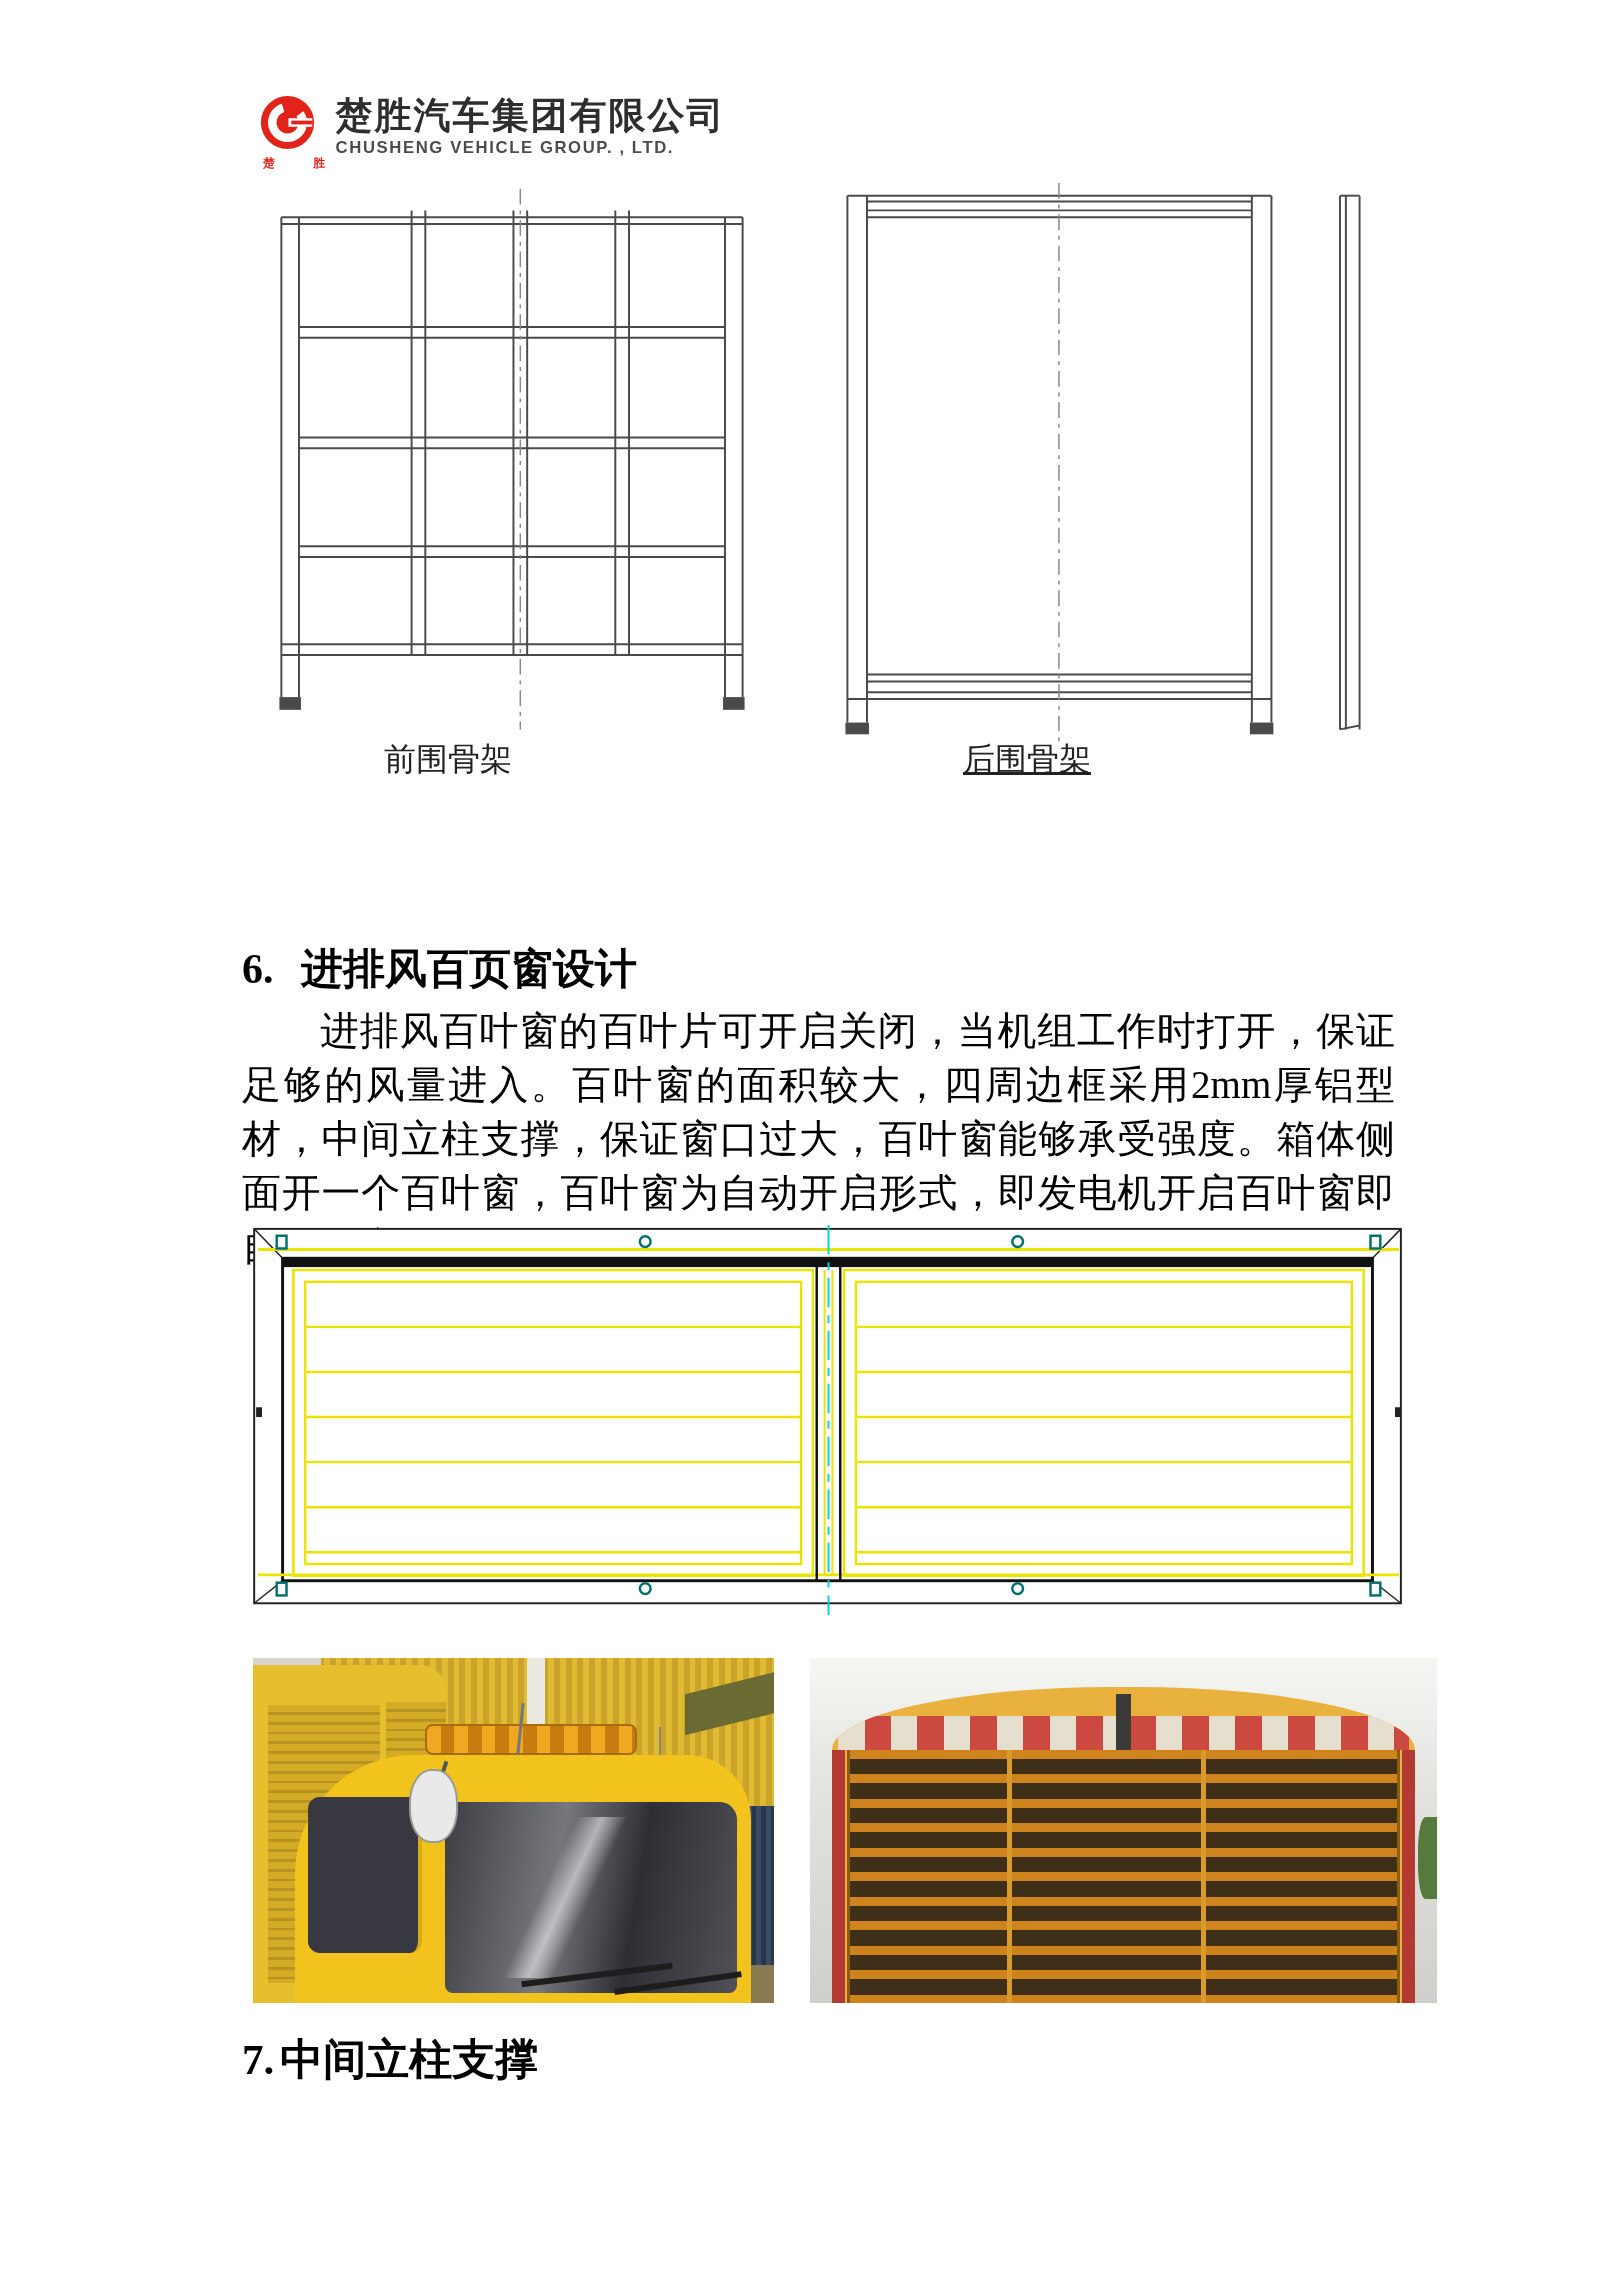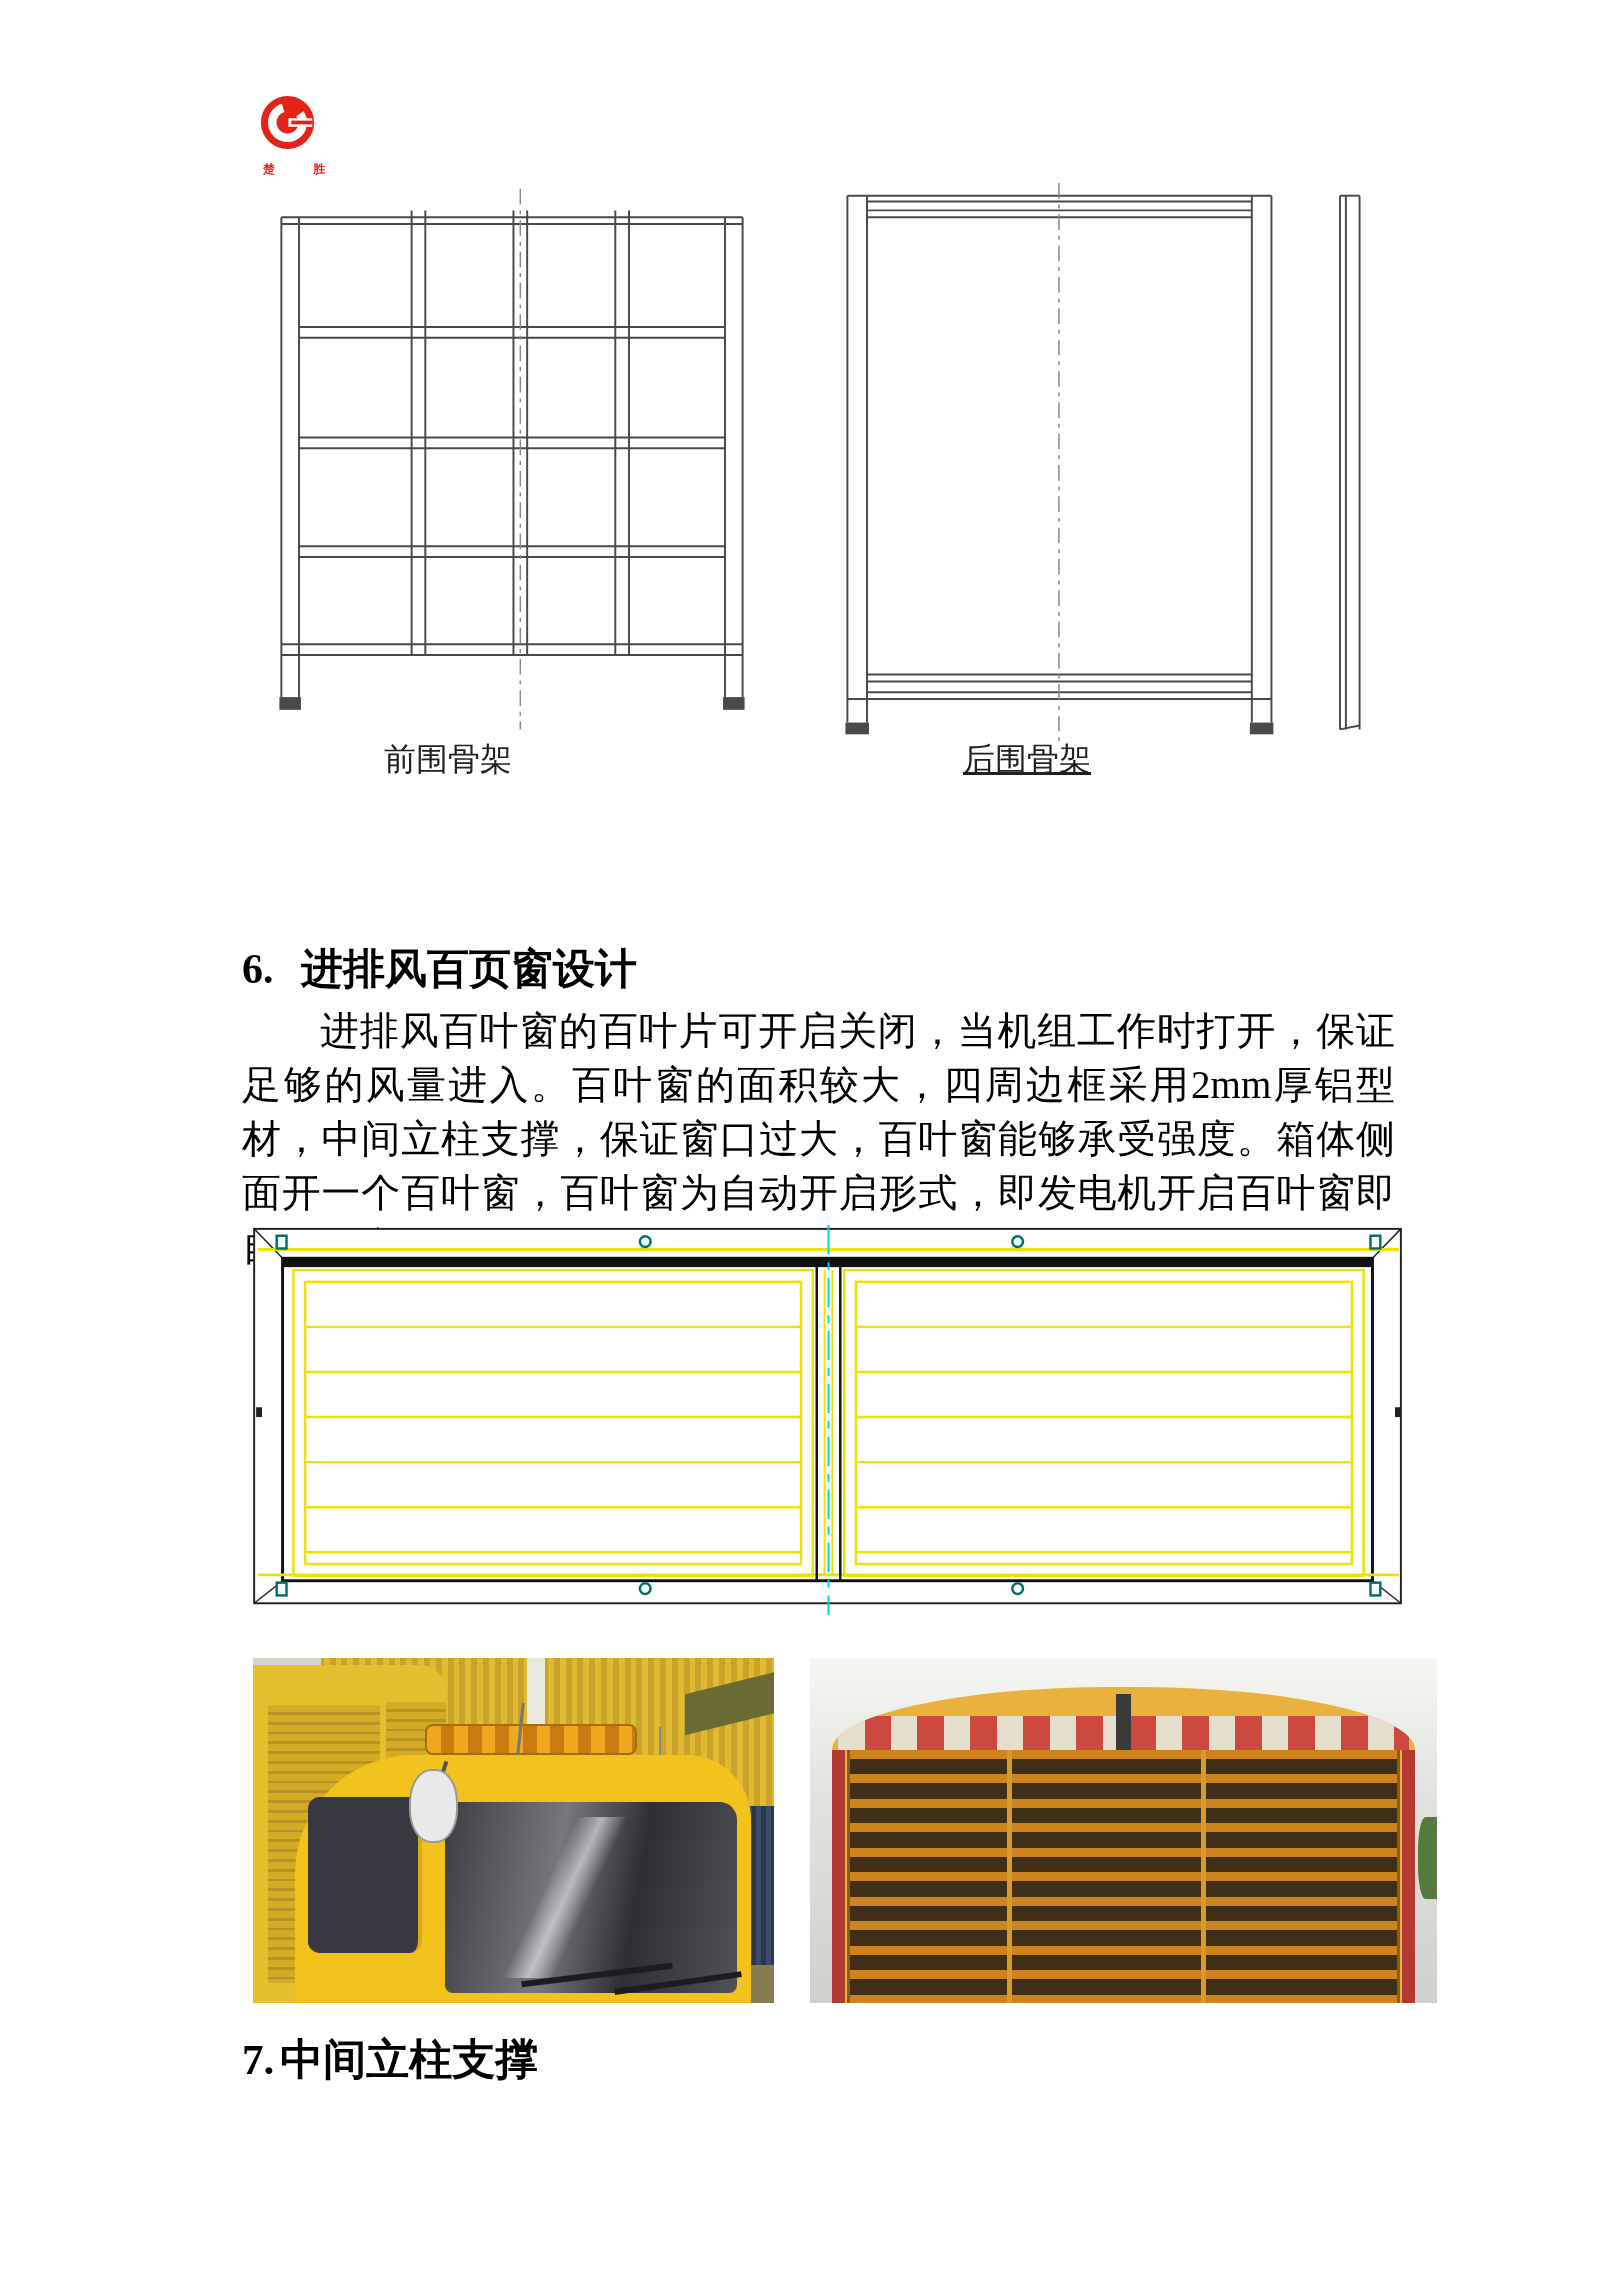--- a/index.html
+++ b/index.html
@@ -12,21 +12,21 @@
     --slat-orange:#cf831d;
   }
   html,body{margin:0;padding:0;background:#fff;}
   .page{position:relative;width:1621px;height:2293px;background:#fff;overflow:hidden;
         font-family:"Liberation Serif","DejaVu Serif",serif;color:#111;}
 
   
   .logo{position:absolute;left:257px;top:94px;display:flex;align-items:flex-start;}
   .emblem-wrap{width:61px;text-align:center;}
   .emblem-wrap svg{display:block;margin:0 auto;}
-  .emblem-chars{margin-top:11px;font-size:11.8px;font-weight:700;color:var(--brand-red);
+  .emblem-chars{margin-top:5px;font-size:11.8px;font-weight:700;color:var(--brand-red);
                 letter-spacing:17.6px;white-space:nowrap;text-indent:5.9px;
                 font-family:"Liberation Sans",sans-serif;}
   .logo-text{margin-left:17.6px;font-family:"Liberation Sans",sans-serif;}
   .logo-cn{font-size:37px;font-weight:700;color:#2e2e2e;letter-spacing:2px;line-height:43px;}
   .logo-en{font-size:16.7px;font-weight:700;color:#4c4c4c;letter-spacing:1.6px;margin-top:1px;}
 
   
   .frames-svg{position:absolute;left:265px;top:181px;}
   .louver-svg{position:absolute;left:250px;top:1223px;}
 
@@ -105,20 +105,24 @@
   <header class="logo">
     <div class="emblem-wrap">
       <svg width="57" height="57" viewBox="0 0 60 60">
         <circle cx="30" cy="30" r="28" fill="var(--brand-red)"></circle>
         <circle cx="30" cy="30" r="16" fill="none" stroke="#ffffff" stroke-width="9" stroke-dasharray="80 21" transform="rotate(-35 30 30)"></circle>
         <rect x="31" y="25.5" width="25" height="9" fill="#ffffff"></rect>
         <rect x="34" y="28" width="22" height="4" fill="var(--brand-red)"></rect>
       </svg>
       <div class="emblem-chars">楚 胜</div>
     </div>
+    <div class="logo-text">
+      <div class="logo-cn">楚胜汽车集团有限公司</div>
+      <div class="logo-en">CHUSHENG VEHICLE GROUP. , LTD.</div>
+    </div>
   </header>
 
   <svg class="frames-svg" width="1108" height="568" viewBox="0 0 1130 580" stroke="var(--drawing-line)" stroke-width="2" fill="none">
 
     <g>
 
       <line x1="16" y1="37" x2="16" y2="527"></line>
         <line x1="34" y1="37" x2="34" y2="527"></line>
       <line x1="469" y1="37" x2="469" y2="527"></line>
         <line x1="487" y1="37" x2="487" y2="527"></line>

